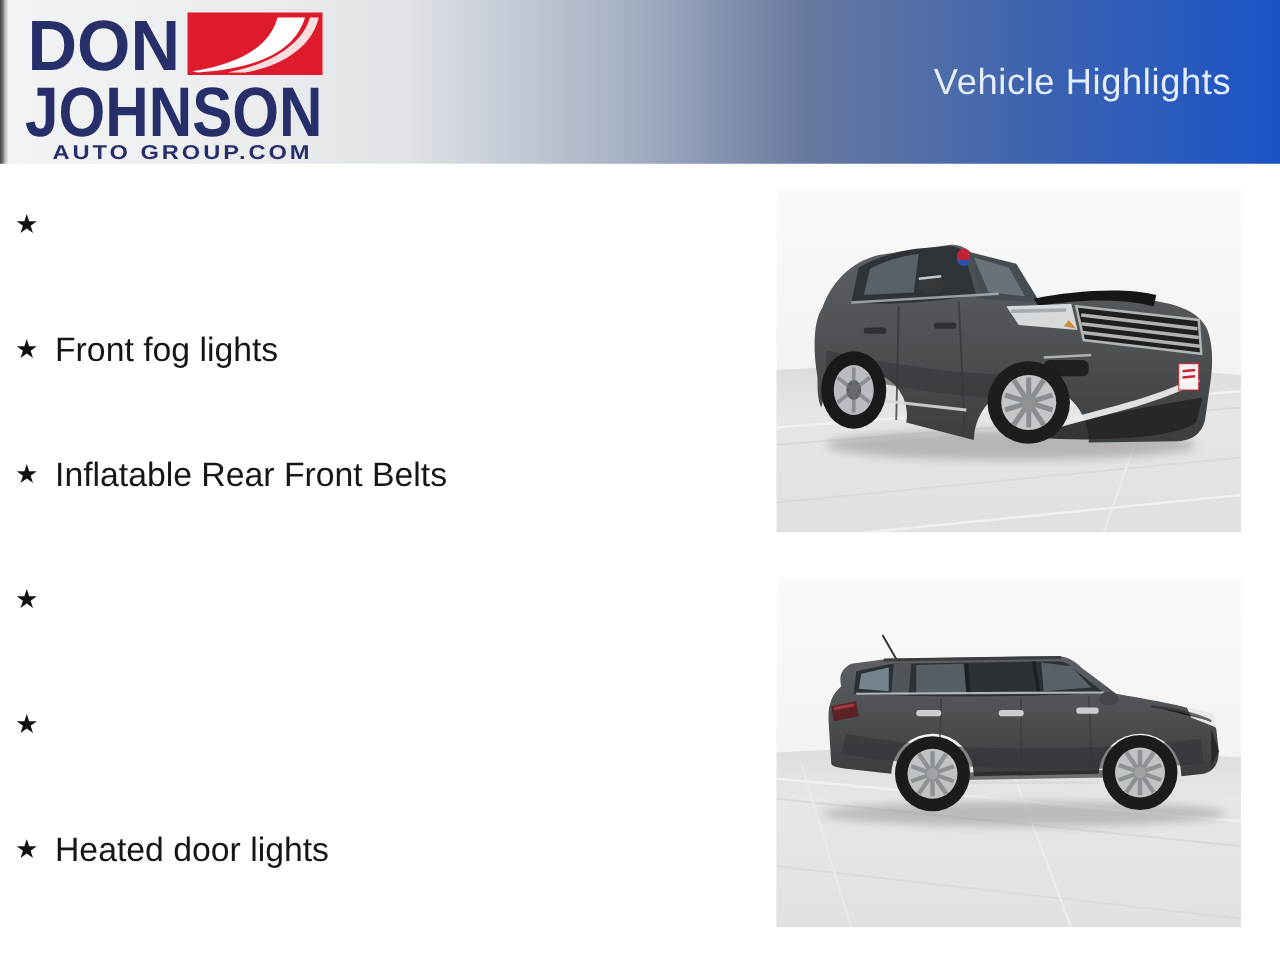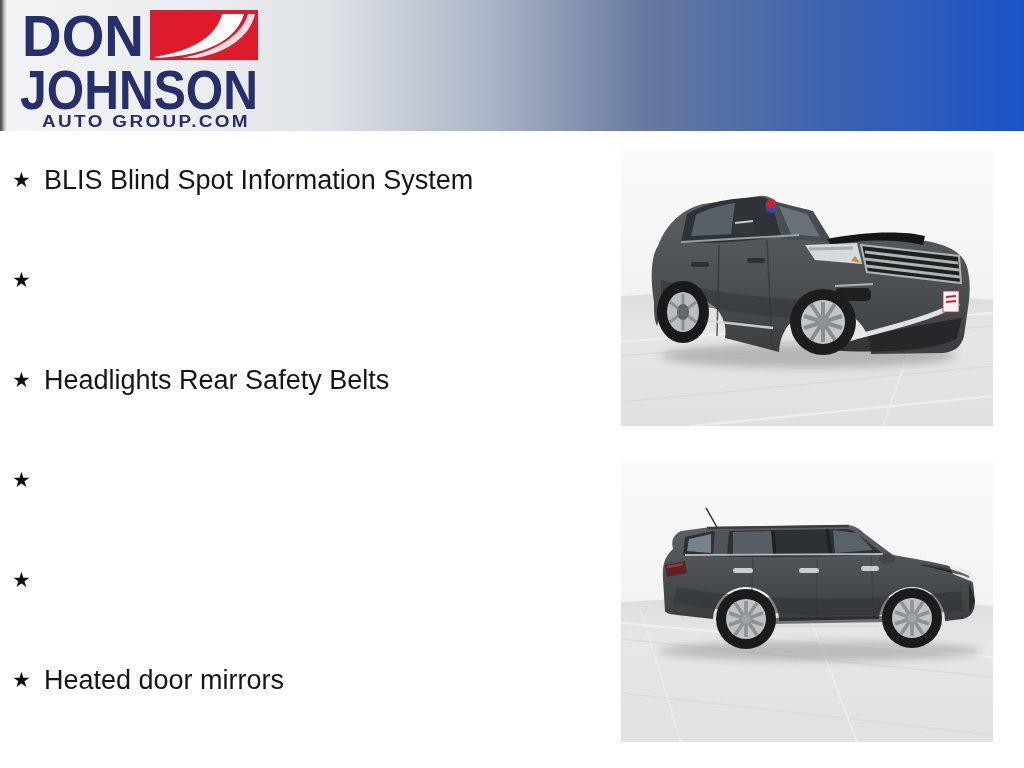--- a/index.html
+++ b/index.html
@@ -82,43 +82,44 @@
     <text x="10" y="51" font-size="57" font-weight="bold" fill="#272f6a" textLength="122" lengthAdjust="spacingAndGlyphs">DON</text>
     <g>
       <rect x="138" y="5" width="108" height="50" fill="#dd1b2d"></rect>
       <path d="M142,52 C180,46 204,32 210,9 L232,9 C224,36 194,50 146,53 Z" fill="#ffffff"></path>
       <path d="M236,9 L243,9 C238,32 214,48 184,53 L170,53 C206,46 230,30 236,9 Z" fill="#ffffff" opacity="0.85"></path>
     </g>
     <text x="8" y="104" font-size="56" font-weight="bold" fill="#272f6a" textLength="238" lengthAdjust="spacingAndGlyphs">JOHNSON</text>
     <text x="30" y="122" font-size="16" font-weight="bold" letter-spacing="2" fill="#272f6a" textLength="208" lengthAdjust="spacingAndGlyphs">AUTO GROUP.COM</text>
   </svg>
 
+  <div class="header-title">Vehicle Highlights</div>
 </div>
 
 <ul class="features">
     <li class="feature">
       <span class="star">★</span>
-      <span>BLIS Blind Spot Information System</span>
-    </li>
-    <li class="feature">
-      <span class="star">★</span>
-    </li>
-    <li class="feature">
-      <span class="star">★</span>
-      <span>Headlights Rear Safety Belts</span>
-    </li>
-    <li class="feature">
-      <span class="star">★</span>
-    </li>
-    <li class="feature">
-      <span class="star">★</span>
-    </li>
-    <li class="feature">
-      <span class="star">★</span>
-      <span>Heated door mirrors</span>
+    </li>
+    <li class="feature">
+      <span class="star">★</span>
+      <span>Front fog lights</span>
+    </li>
+    <li class="feature">
+      <span class="star">★</span>
+      <span>Inflatable Rear Front Belts</span>
+    </li>
+    <li class="feature">
+      <span class="star">★</span>
+    </li>
+    <li class="feature">
+      <span class="star">★</span>
+    </li>
+    <li class="feature">
+      <span class="star">★</span>
+      <span>Heated door lights</span>
     </li>
   </ul>
 
 <div class="photo photo-front">
   <svg width="372" height="276" viewBox="0 0 372 276" aria-hidden="true">
     <defs>
       <linearGradient id="wall1" x1="0" y1="0" x2="0" y2="1">
         <stop offset="0" stop-color="#fafafa"></stop>
           <stop offset="1" stop-color="#ebebeb"></stop>
       </linearGradient>

